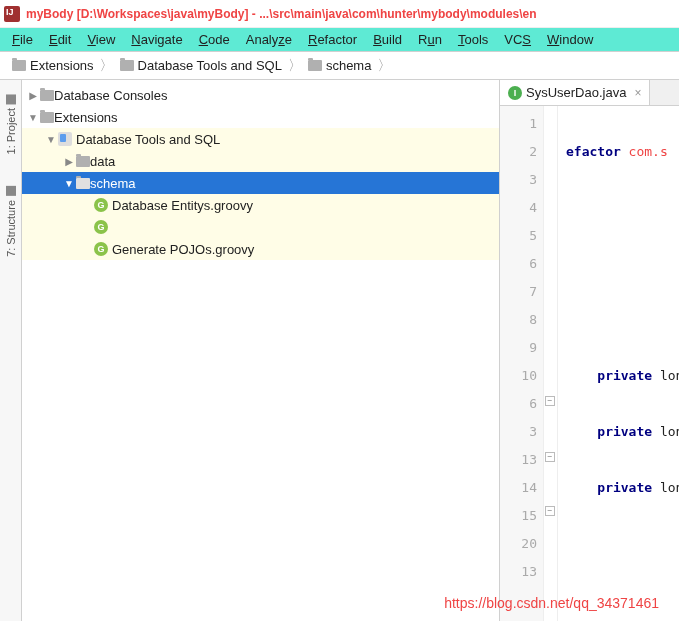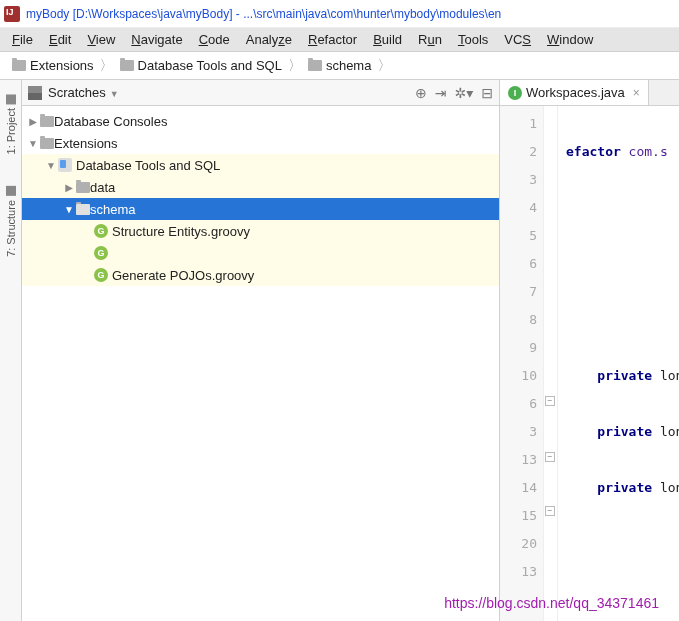--- a/index.html
+++ b/index.html
@@ -1,21 +1,21 @@
 <!DOCTYPE html>
 <html><head>
 <meta charset="utf-8">
 <style>
 * { box-sizing: border-box; margin: 0; padding: 0; }
 body { font-family: "Segoe UI", Tahoma, sans-serif; font-size: 13px; color: #222; background: #fff; width: 679px; height: 621px; overflow: hidden; position: relative; }
 .titlebar { display: flex; align-items: center; height: 28px; padding: 0 4px; background: #fff; border-bottom: 1px solid #eee; }
 .titlebar .logo { width: 16px; height: 16px; background: #a03030; border-radius: 2px; margin-right: 6px; position: relative; }
 .titlebar .logo::after { content: "IJ"; color: #fff; font-size: 9px; font-weight: bold; position: absolute; left: 2px; top: 1px; }
-.titlebar-text { font-size: 12px; color: #1d4ed8; white-space: nowrap; overflow: hidden; }
-.menubar { display: flex; align-items: center; height: 24px; padding: 0 4px; background: #e5e5e5; border-bottom: 1px solid #d0d0d0; font-size: 13px; }
+.titlebar-text { font-size: 12px; color: #ef4444; white-space: nowrap; overflow: hidden; font-weight: bold; }
+.menubar { display: flex; align-items: center; height: 24px; padding: 0 4px; background: #5eead4; border-bottom: 1px solid #d0d0d0; font-size: 13px; }
 .menubar span { padding: 2px 8px; cursor: default; }
 .menubar span u { text-decoration: underline; }
 .breadcrumb { display: flex; align-items: center; height: 28px; padding: 0 8px; border-bottom: 1px solid #d0d0d0; background: #fff; }
 .bc-item { display: flex; align-items: center; gap: 4px; padding: 0 4px; }
 .bc-sep { color: #999; padding: 0 2px; font-size: 14px; }
 .folder-icon { width: 14px; height: 11px; background: #b0b0b0; border-radius: 1px; position: relative; display: inline-block; }
 .folder-icon::before { content: ""; position: absolute; top: -2px; left: 0; width: 5px; height: 2px; background: #b0b0b0; border-radius: 1px 1px 0 0; }
 .main { display: flex; height: calc(100% - 80px); }
 .left-tabs { width: 22px; background: #f7f7f7; border-right: 1px solid #d0d0d0; display: flex; flex-direction: column; align-items: center; padding-top: 8px; gap: 20px; }
 .vtab { writing-mode: vertical-rl; transform: rotate(180deg); font-size: 11px; color: #555; padding: 6px 2px; cursor: default; display: flex; align-items: center; gap: 4px; }
@@ -43,22 +43,22 @@
 .tabbar { display: flex; align-items: center; height: 26px; border-bottom: 1px solid #d0d0d0; background: #f0f0f0; }
 .tab { display: flex; align-items: center; gap: 4px; padding: 0 8px; height: 100%; background: #fff; border-right: 1px solid #d0d0d0; }
 .tab .i-icon { width: 14px; height: 14px; border-radius: 50%; background: #4caf50; color: #fff; font-size: 9px; font-weight: bold; display: inline-flex; align-items: center; justify-content: center; }
 .tab .close { color: #999; font-size: 12px; cursor: pointer; margin-left: 4px; }
 .code-area { flex: 1; display: flex; overflow: hidden; font-family: "Consolas", monospace; font-size: 13px; }
 .gutter { width: 44px; background: #f7f7f7; border-right: 1px solid #eee; text-align: right; padding: 4px 6px 0 0; color: #aaa; line-height: 28px; }
 .gutter2 { width: 14px; background: #fff; border-right: 1px solid #eee; position: relative; }
 .fold { position: absolute; left: 1px; width: 10px; height: 10px; border: 1px solid #bbb; background: #fff; font-size: 8px; line-height: 8px; text-align: center; color: #888; }
 .code { flex: 1; padding: 4px 0 0 8px; line-height: 28px; white-space: pre; overflow: hidden; }
 .code .kw { color: #000080; font-weight: bold; }
-.code .cm { color: #4c1d95; }
-.watermark { position: absolute; bottom: 10px; right: 20px; color: #a21caf; font-size: 14px; pointer-events: none; }
+.code .cm { color: #ef4444; }
+.watermark { position: absolute; bottom: 10px; right: 20px; color: #ef4444; font-size: 14px; pointer-events: none; }
 </style>
 </head>
 <body>
 
 <div class="titlebar">
   <span class="logo"></span>
   <span class="titlebar-text">myBody [D:\Workspaces\java\myBody] - ...\src\main\java\com\hunter\mybody\modules\en</span>
 </div>
 
 <div class="menubar">
@@ -100,30 +100,20 @@
         <span>1: Project</span>
         <span class="sq"></span>
       </div>
     <div class="vtab">
         <span>7: Structure</span>
         <span class="sq"></span>
       </div>
   </div>
 
   <div class="project-panel">
-    <div class="panel-hdr">
-      <span class="scratch-icon"></span>
-      <span class="panel-hdr-title"><span>Scratches</span><span class="dd">▼</span></span>
-      <div class="toolbar-icons">
-        <span>⊕</span>
-        <span>⇥</span>
-        <span>✲▾</span>
-        <span>⊟</span>
-      </div>
-    </div>
     <div class="tree">
       <div class="tree-row">
           <span class="arrow">▶</span>
           <span class="folder-icon"></span>
           <span class="tree-label">Database Consoles</span>
         </div>
       <div class="tree-row">
           <span class="arrow">▼</span>
           <span class="folder-icon"></span>
           <span class="tree-label">Extensions</span>
@@ -142,39 +132,39 @@
         </div>
       <div class="tree-row sel">
           <span class="ind" style="width:36px"></span>
           <span class="arrow">▼</span>
           <span class="folder-icon"></span>
           <span class="tree-label">schema</span>
         </div>
       <div class="tree-row hl">
           <span class="ind" style="width:68px"></span>
           <span class="g-icon">G</span>
-          <span>Structure Entitys.groovy</span>
+          <span>Database Entitys.groovy</span>
         </div>
       <div class="tree-row hl">
           <span class="ind" style="width:68px"></span>
           <span class="g-icon">G</span>
         </div>
       <div class="tree-row hl">
           <span class="ind" style="width:68px"></span>
           <span class="g-icon">G</span>
           <span>Generate POJOs.groovy</span>
         </div>
     </div>
   </div>
 
   <div class="editor">
     <div class="tabbar">
       <div class="tab">
         <span class="i-icon">I</span>
-        <span>Workspaces.java</span>
+        <span>SysUserDao.java</span>
         <span class="close">×</span>
       </div>
     </div>
     <div class="code-area">
       <div class="gutter">
         <div>1</div>
           <div>2</div>
           <div>3</div>
           <div>4</div>
           <div>5</div>

